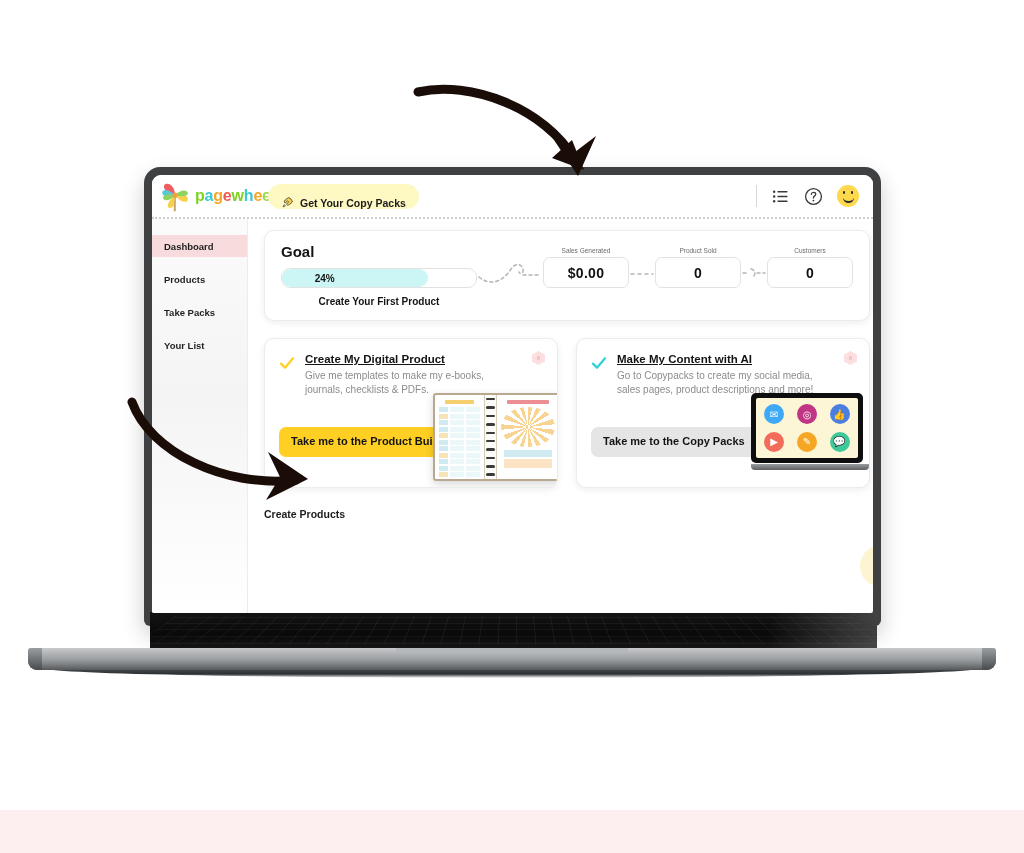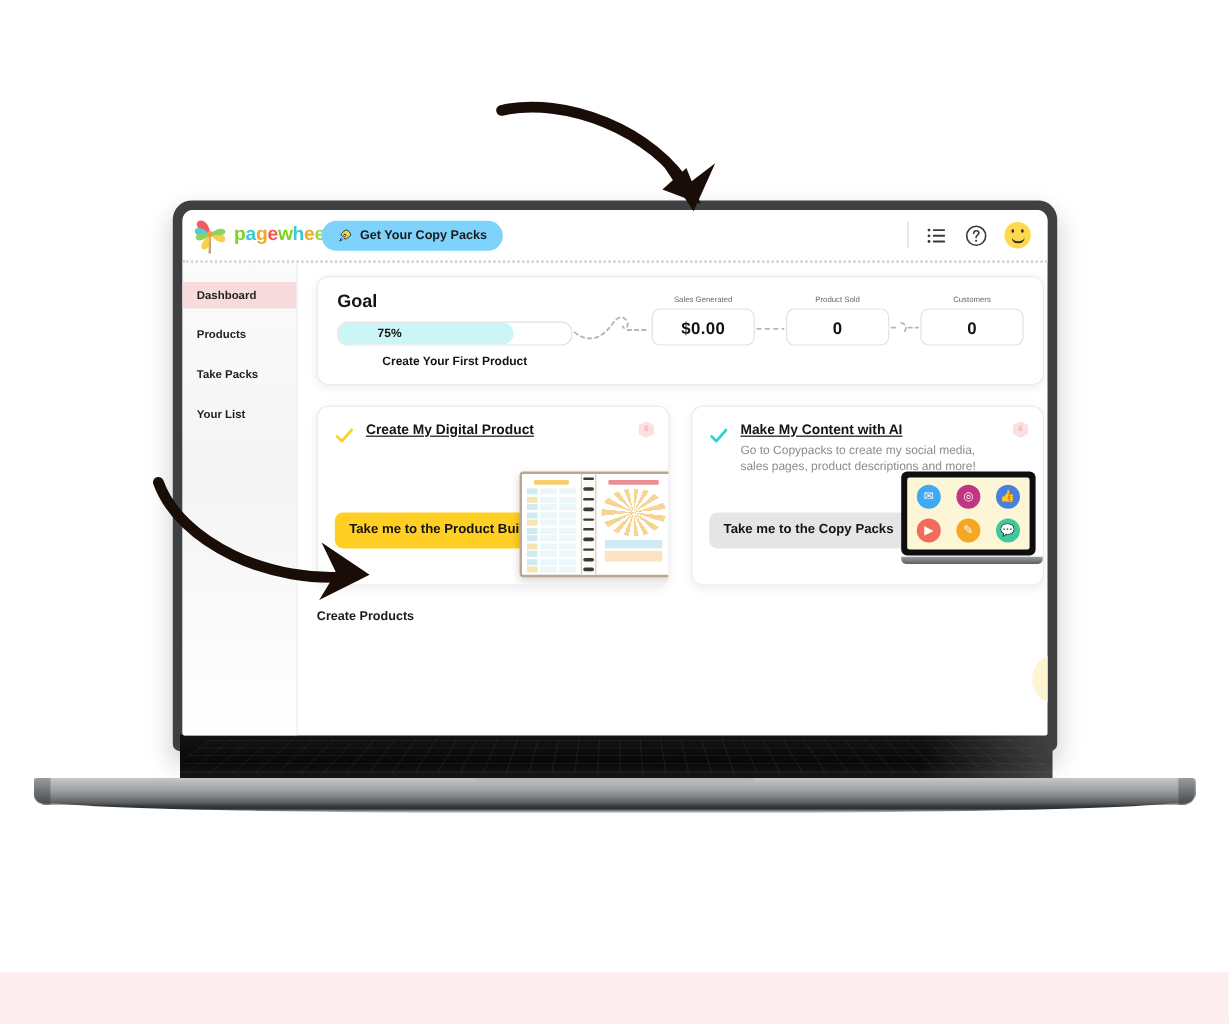--- a/index.html
+++ b/index.html
@@ -89,21 +89,21 @@
   .wordmark{font-size:16px;font-weight:700;letter-spacing:-.2px;white-space:nowrap;}
   .wordmark span{display:inline-block;}
 
   .topbtns{display:flex;align-items:center;gap:9px;margin-left:6px;}
   .pill{
     display:flex;align-items:center;gap:6px;
     height:25px;padding:0 13px;border-radius:13px;
     font-size:10.5px;font-weight:700;color:#1b1b1b;white-space:nowrap;
     border:none;cursor:pointer;font-family:inherit;
   }
-  .pill.teal{background:#7dd3fc;}
+  .pill.teal{background:#fef9c3;align-items:flex-end;}
   .pill.yellow{background:#ffd94d;}
   .pill .ico{width:13px;height:13px;flex:none;}
 
   .topright{margin-left:auto;display:flex;align-items:center;gap:14px;padding-right:14px;}
   .vrule{width:1px;height:22px;background:#d8d8d8;}
   .nav-ic{width:19px;height:19px;cursor:pointer;}
   .avatar{width:22px;height:22px;border-radius:50%;background:#ffd94d;position:relative;cursor:pointer;}
   .avatar:before,.avatar:after{
     content:"";position:absolute;top:6px;width:2.4px;height:3.4px;background:#2a2a2a;border-radius:1.2px;
   }
@@ -333,21 +333,21 @@
         </div>
       </nav>
 
       <main class="content">
 
         <section class="card goal-card">
           <div class="goal-left">
             <div class="goal-title">Goal</div>
             <div class="bar">
               <div class="bar-fill" style="width: 75%;"></div>
-              <div class="bar-label">75%</div>
+              <div class="bar-label">24%</div>
             </div>
             <div class="goal-sub">Create Your First Product</div>
           </div>
 
           <div class="flow">
             <svg class="dots" width="66" height="30" viewBox="0 0 66 30">
               <path d="M2 20 C14 30,26 24,34 12 C38 6,44 6,46 12 C47 16,43 18,42 15" fill="none" stroke="#b5b5b5" stroke-width="1.5" stroke-dasharray="3 3" stroke-linecap="round"></path>
               <path d="M46 18 L62 18" fill="none" stroke="#b5b5b5" stroke-width="1.5" stroke-dasharray="3 3" stroke-linecap="round"></path>
             </svg>
 
@@ -381,20 +381,21 @@
         <div class="row">
 
           <section class="card act-card">
             <div class="hexbadge">6</div>
             <div class="act-head">
               <svg class="check" viewBox="0 0 24 24">
                 <path d="M3 13l6 6L21 5" fill="none" stroke="#ffd023" stroke-width="3.4" stroke-linecap="round" stroke-linejoin="round"></path>
               </svg>
               <div>
                 <p class="act-title">Create My Digital Product</p>
+                <p class="act-desc">Give me templates to make my e-books, journals, checklists &amp; PDFs.</p>
               </div>
             </div>
             <button class="cta yellow" style="background: rgb(255, 208, 35);">Take me to the Product Builder</button>
 
             <div class="planner">
               <div class="pl-page">
                 <div class="pl-cap"></div>
                 <div class="pl-grid">
                   <div></div>
                     <div></div>

